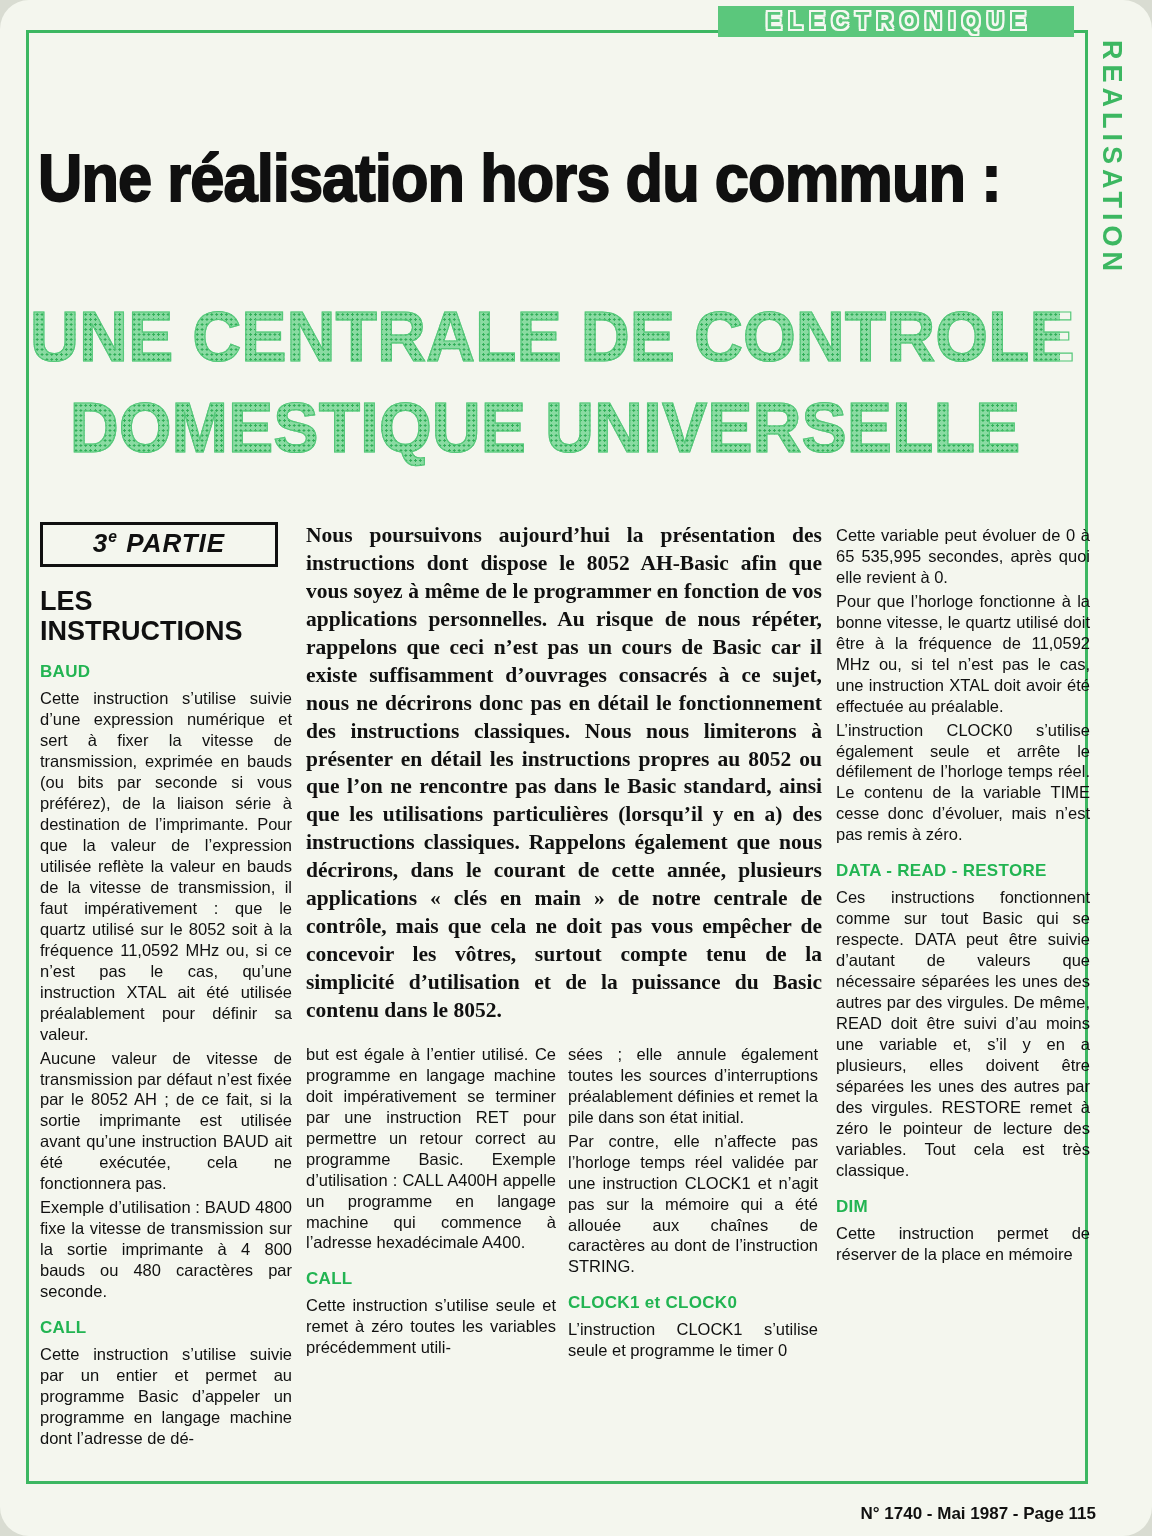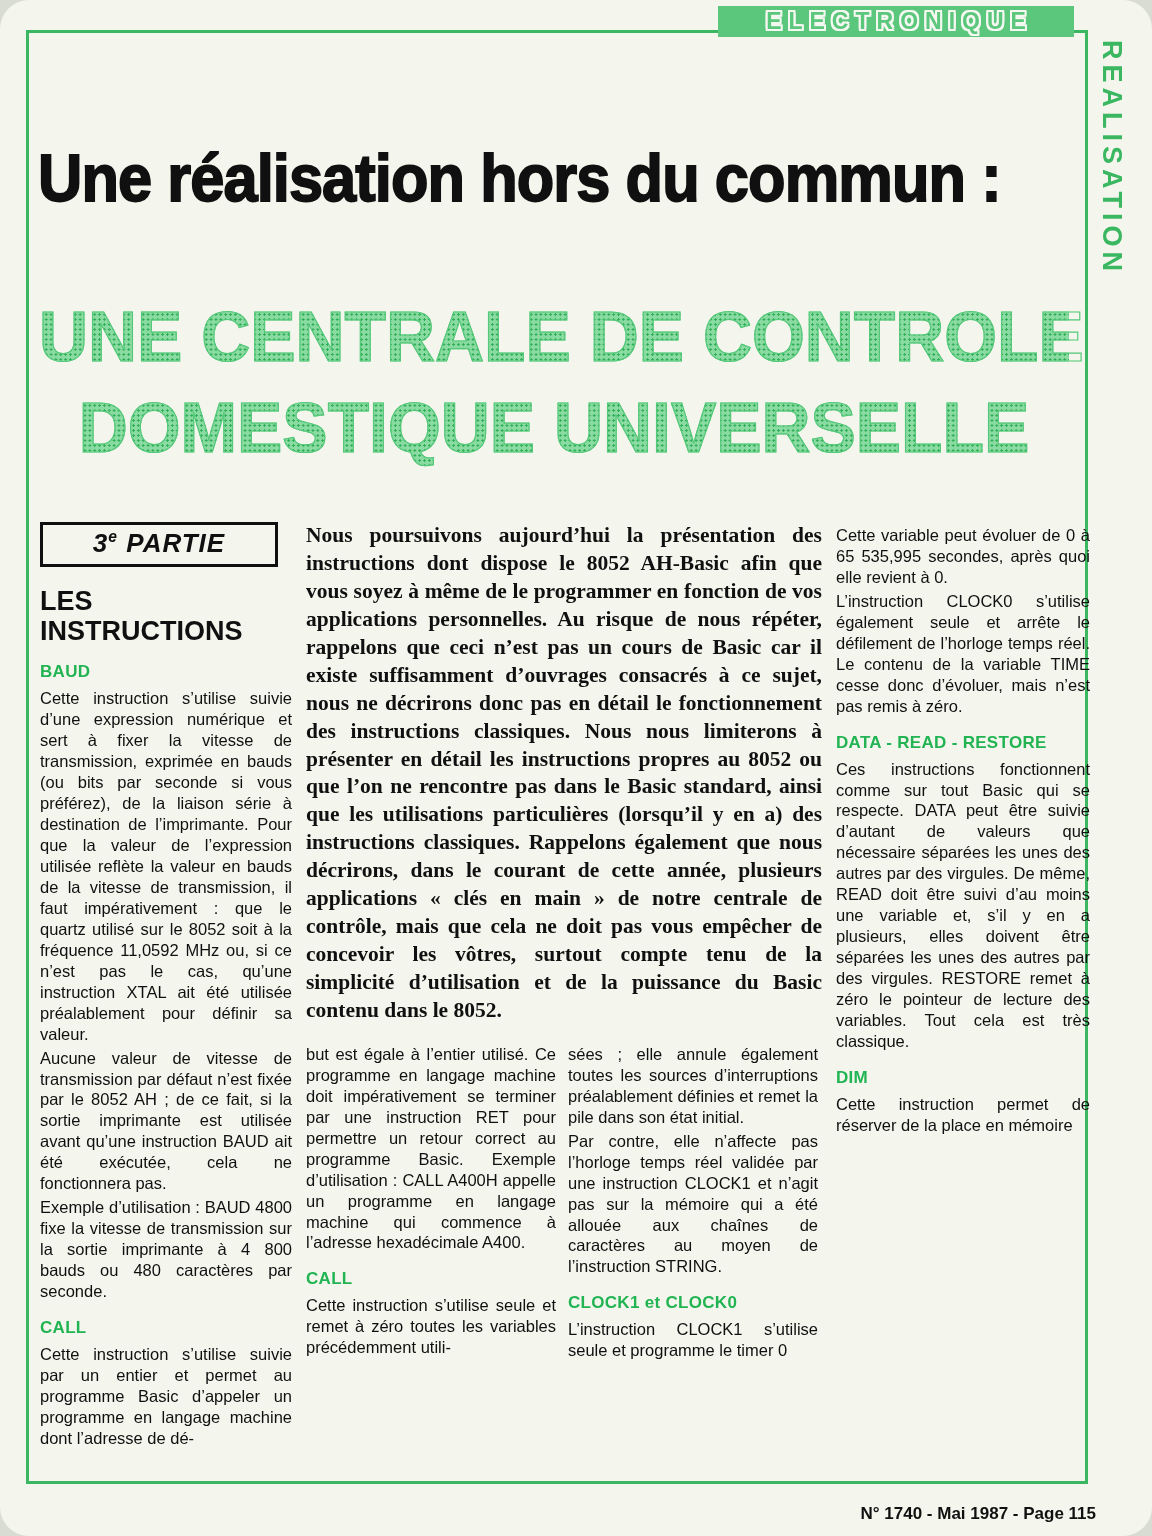--- a/index.html
+++ b/index.html
@@ -36,21 +36,21 @@
     font-weight:bold; font-size:27px; letter-spacing:5px;
     color:var(--green,#3cb761);
   }
   .kicker {
     position:absolute; left:38px; top:140px;
     font-size:66px; font-weight:bold; letter-spacing:-1px; white-space:nowrap;
     transform:scaleX(0.93); transform-origin:left top;
     -webkit-text-stroke:1.8px var(--ink,#101010);
   }
   .main-title {
-    position:absolute; left:23px; top:292px; width:1062px;
+    position:absolute; left:14px; top:292px; width:1062px;
     text-align:center; font-weight:bold;
   }
   .mt-line {
     font-size:70px; line-height:1.3; letter-spacing:0px;
     transform:scaleX(0.97); transform-origin:center top;
     color:var(--title-green,#56c87a);
     -webkit-text-stroke:1.2px var(--title-green,#56c87a);
     white-space:nowrap;
   }
   @supports (-webkit-background-clip: text) {
@@ -131,29 +131,30 @@
     <p class="intro">Nous poursuivons aujourd’hui la présentation des instructions dont dispose le 8052 AH-Basic afin que vous soyez à même de le programmer en fonction de vos applications personnelles. Au risque de nous répéter, rappelons que ceci n’est pas un cours de Basic car il existe suffisamment d’ouvrages consacrés à ce sujet, nous ne décrirons donc pas en détail le fonctionnement des instructions classiques. Nous nous limiterons à présenter en détail les instructions propres au 8052 ou que l’on ne rencontre pas dans le Basic standard, ainsi que les utilisations particulières (lorsqu’il y en a) des instructions classiques. Rappelons également que nous décrirons, dans le courant de cette année, plusieurs applications « clés en main » de notre centrale de contrôle, mais que cela ne doit pas vous empêcher de concevoir les vôtres, surtout compte tenu de la simplicité d’utilisation et de la puissance du Basic contenu dans le 8052.</p>
 
     <div class="subcols">
       <div class="subcol">
         <p class="body">but est égale à l’entier utilisé. Ce programme en langage machine doit impérativement se terminer par une instruction RET pour permettre un retour correct au programme Basic. Exemple d’utilisation : CALL A400H appelle un programme en langage machine qui commence à l’adresse hexadécimale A400.</p>
         <h3 class="subhead">CALL</h3>
         <p class="body">Cette instruction s’utilise seule et remet à zéro toutes les variables précédemment utili-</p>
       </div>
       <div class="subcol">
         <p class="body">sées ; elle annule également toutes les sources d’interruptions préalablement définies et remet la pile dans son état initial.</p>
-        <p class="body">Par contre, elle n’affecte pas l’horloge temps réel validée par une instruction CLOCK1 et n’agit pas sur la mémoire qui a été allouée aux chaînes de caractères au moyen de l’instruction STRING.</p>
+        <p class="body">Par contre, elle n’affecte pas l’horloge temps réel validée par une instruction CLOCK1 et n’agit pas sur la mémoire qui a été allouée aux chaînes de caractères au dont de l’instruction STRING.</p>
         <h3 class="subhead">CLOCK1 et CLOCK0</h3>
         <p class="body">L’instruction CLOCK1 s’utilise seule et programme le timer 0</p>
       </div>
     </div>
   </div>
 
   <div class="col col3">
     <p class="body">Cette variable peut évoluer de 0 à 65 535,995 secondes, après quoi elle revient à 0.</p>
+    <p class="body">Pour que l’horloge fonctionne à la bonne vitesse, le quartz utilisé doit être à la fréquence de 11,0592 MHz ou, si tel n’est pas le cas, une instruction XTAL doit avoir été effectuée au préalable.</p>
     <p class="body">L’instruction CLOCK0 s’utilise également seule et arrête le défilement de l’horloge temps réel. Le contenu de la variable TIME cesse donc d’évoluer, mais n’est pas remis à zéro.</p>
 
     <h3 class="subhead">DATA - READ - RESTORE</h3>
     <p class="body">Ces instructions fonctionnent comme sur tout Basic qui se respecte. DATA peut être suivie d’autant de valeurs que nécessaire séparées les unes des autres par des virgules. De même, READ doit être suivi d’au moins une variable et, s’il y en a plusieurs, elles doivent être séparées les unes des autres par des virgules. RESTORE remet à zéro le pointeur de lecture des variables. Tout cela est très classique.</p>
 
     <h3 class="subhead">DIM</h3>
     <p class="body">Cette instruction permet de réserver de la place en mémoire</p>
   </div>
 
   <div class="footer">N° 1740 - Mai 1987 - Page 115</div>

